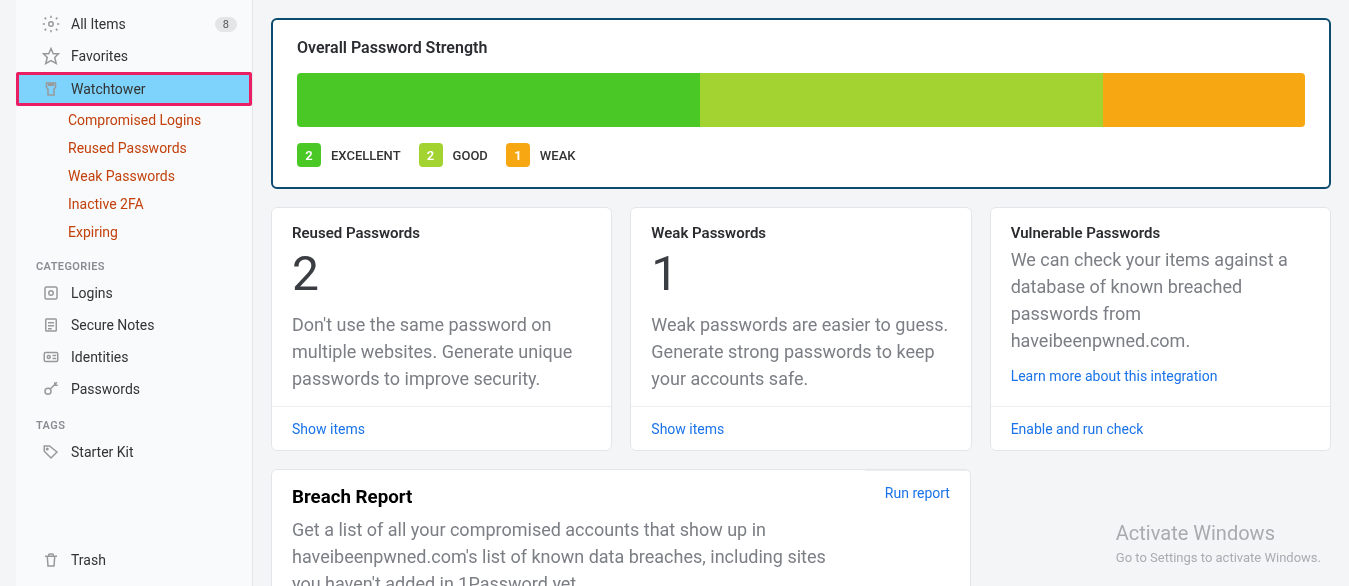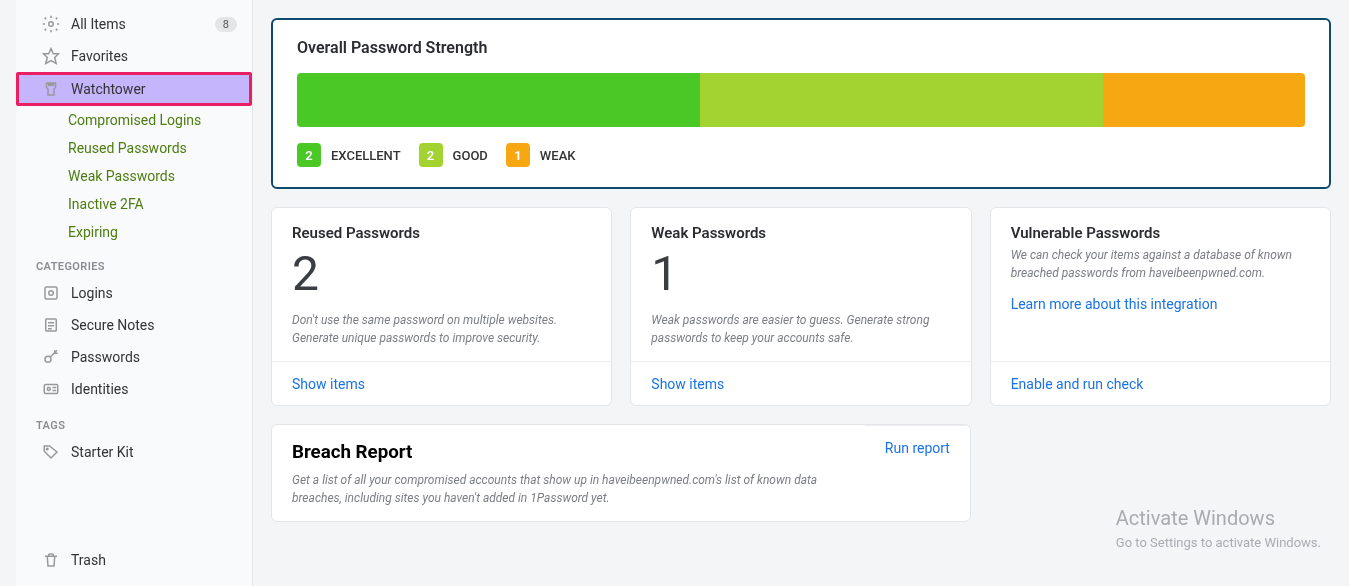--- a/index.html
+++ b/index.html
@@ -45,27 +45,27 @@
       color: #555;
       font-size: 11px;
       border-radius: 10px;
       padding: 1px 8px;
       min-width: 20px;
       text-align: center;
     }
     .sidebar-item.highlighted {
       border: 3px solid #e91e63;
       border-radius: 2px;
-      background: #c4b5fd;
+      background: #7dd3fc;
       padding: 4px 12px 4px 22px;
     }
     .sidebar-subitem {
       padding: 6px 15px 6px 52px;
       font-size: 14px;
-      color: #4d7c0f;
+      color: #c2410c;
       cursor: pointer;
     }
     .sidebar-heading {
       font-size: 11px;
       color: #8a8d93;
       font-weight: 600;
       letter-spacing: 0.4px;
       padding: 14px 20px 4px 20px;
     }
     .trash-wrap { margin-top: auto; padding-bottom: 10px; }
@@ -109,39 +109,39 @@
       flex: 1;
       background: #fff;
       border: 1px solid #e4e5e8;
       border-radius: 6px;
       display: flex;
       flex-direction: column;
     }
     .info-card-body { padding: 16px 20px 14px 20px; flex: 1; }
     .info-card h3 { font-size: 15px; font-weight: 600; color: #2a2c30; margin-bottom: 4px; }
     .big-num { font-size: 48px; font-weight: 400; color: #3a3d42; line-height: 1.1; margin: 6px 0 10px; }
-    .info-desc { font-size: 12px; color: #7b7e84; line-height: 1.5; font-style: italic; }
+    .info-desc { font-size: 18px; color: #7b7e84; line-height: 1.5; }
     .info-card-footer {
       border-top: 1px solid #eceef0;
       padding: 12px 20px;
     }
     .link { color: #1a73e8; font-size: 14px; cursor: pointer; }
     .breach-card {
       background: #fff;
       border: 1px solid #e4e5e8;
       border-radius: 6px;
       margin-top: 18px;
       width: calc(66.6% - 6px);
       display: flex;
       flex-direction: row;
     }
     .watermark {
       position: absolute;
       right: 28px;
-      bottom: 34px;
+      bottom: 19px;
       text-align: left;
       color: #a9acb1;
       font-size: 13px;
       line-height: 1.5;
       pointer-events: none;
     }
     .watermark .title { font-size: 20px; color: #a8abaf; }
     svg { display: block; }
   </style>
 </head>
@@ -197,36 +197,36 @@
           <line x1="8" y1="9" x2="16" y2="9"></line>
           <line x1="8" y1="13" x2="16" y2="13"></line>
           <line x1="8" y1="17" x2="13" y2="17"></line>
         </svg>
     </span>
     <span class="label">Secure Notes</span>
   </div>
   <div class="sidebar-item">
     <span class="icon">
       <svg width="18" height="18" viewBox="0 0 24 24" fill="none" stroke="#999" stroke-width="2">
-          <circle cx="8" cy="15" r="4"></circle>
-          <path d="M11 12L20 3m-3 0v4h4"></path>
-        </svg>
-    </span>
-    <span class="label">Passwords</span>
-  </div>
-  <div class="sidebar-item">
-    <span class="icon">
-      <svg width="18" height="18" viewBox="0 0 24 24" fill="none" stroke="#999" stroke-width="2">
           <rect x="3" y="6" width="18" height="12" rx="2"></rect>
           <circle cx="9" cy="12" r="2"></circle>
           <line x1="14" y1="10" x2="19" y2="10"></line>
           <line x1="14" y1="14" x2="19" y2="14"></line>
         </svg>
     </span>
     <span class="label">Identities</span>
+  </div>
+  <div class="sidebar-item">
+    <span class="icon">
+      <svg width="18" height="18" viewBox="0 0 24 24" fill="none" stroke="#999" stroke-width="2">
+          <circle cx="8" cy="15" r="4"></circle>
+          <path d="M11 12L20 3m-3 0v4h4"></path>
+        </svg>
+    </span>
+    <span class="label">Passwords</span>
   </div>
 
   <div class="sidebar-heading">TAGS</div>
   <div class="sidebar-item">
     <span class="icon">
       <svg width="18" height="18" viewBox="0 0 24 24" fill="none" stroke="#999" stroke-width="2">
           <path d="M20 12l-8 8-9-9V4h7l10 8z"></path>
           <circle cx="7" cy="8" r="1"></circle>
         </svg>
     </span>

